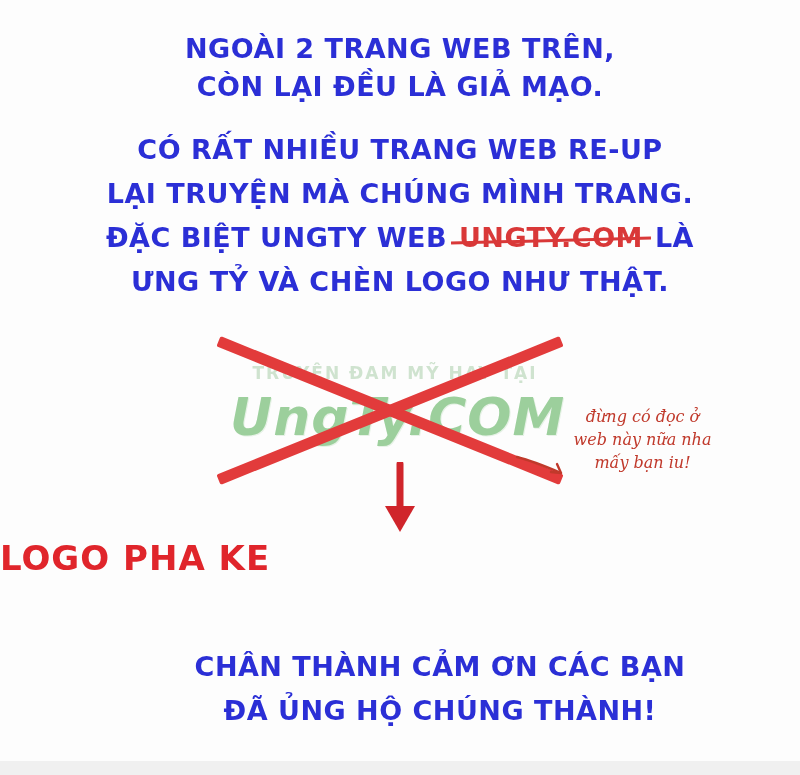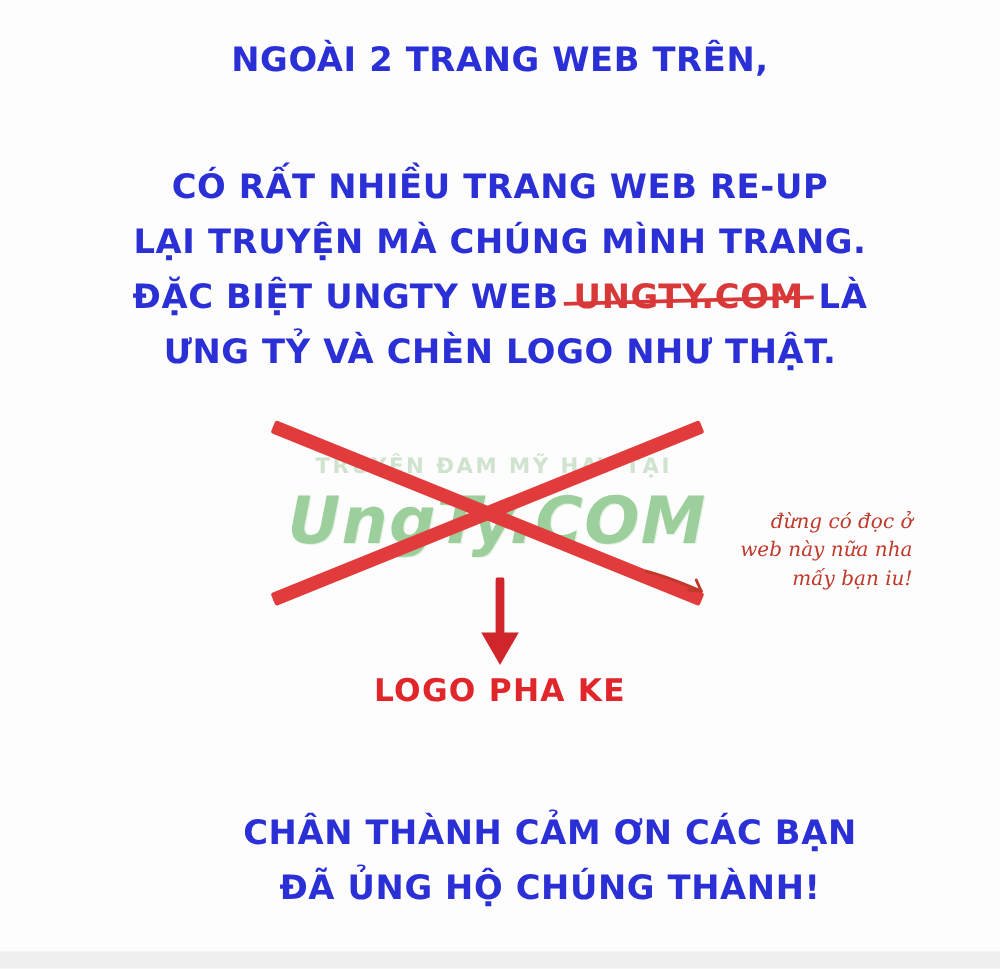--- a/index.html
+++ b/index.html
@@ -137,21 +137,21 @@
   #note {
     position: absolute;
     left: 555px;
     top: 405px;
     width: 175px;
     color: #c0392b;
     font-family: "DejaVu Serif", serif;
     font-style: italic;
     font-size: 16px;
     line-height: 23px;
-    text-align: right;
+    text-align: center;
   }
   #note-arrow {
     position: absolute;
     left: 515px;
     top: 455px;
     width: 52px;
     height: 22px;
   }
   #note-arrow svg { display: block; }
 
@@ -163,23 +163,23 @@
     width: 60px;
     height: 75px;
   }
   #down-arrow svg { display: block; }
 
   #logo-fake-label {
     position: absolute;
     left: 0;
     top: 538px;
     width: 800px;
-    text-align: center;
+    text-align: left;
     color: #e0252b;
-    font-size: 25px;
+    font-size: 34px;
     font-weight: bold;
     letter-spacing: 1px;
     font-family: "DejaVu Sans", sans-serif;
   }
 
   
   #bottom-block {
     position: absolute;
     left: 0;
     top: 645px;
@@ -201,20 +201,21 @@
     background: #f0f0f0;
   }
 </style>
 </head>
 <body>
 
 <div id="page">
 
   <div id="top-block">
     <div class="blue-line">NGOÀI 2 TRANG WEB TRÊN,</div>
+    <div class="blue-line">CÒN LẠI ĐỀU LÀ GIẢ MẠO.</div>
   </div>
 
   <div id="mid-block">
     <div class="blue-line">CÓ RẤT NHIỀU TRANG WEB RE-UP</div>
     <div class="blue-line">LẠI TRUYỆN MÀ CHÚNG MÌNH TRANG.</div>
     <div class="blue-line">
       <span class="strike-line">
         <span>ĐẶC BIỆT UNGTY WEB </span><span class="fake-url">UNGTY.COM</span><span> LÀ</span>
       </span>
     </div>

